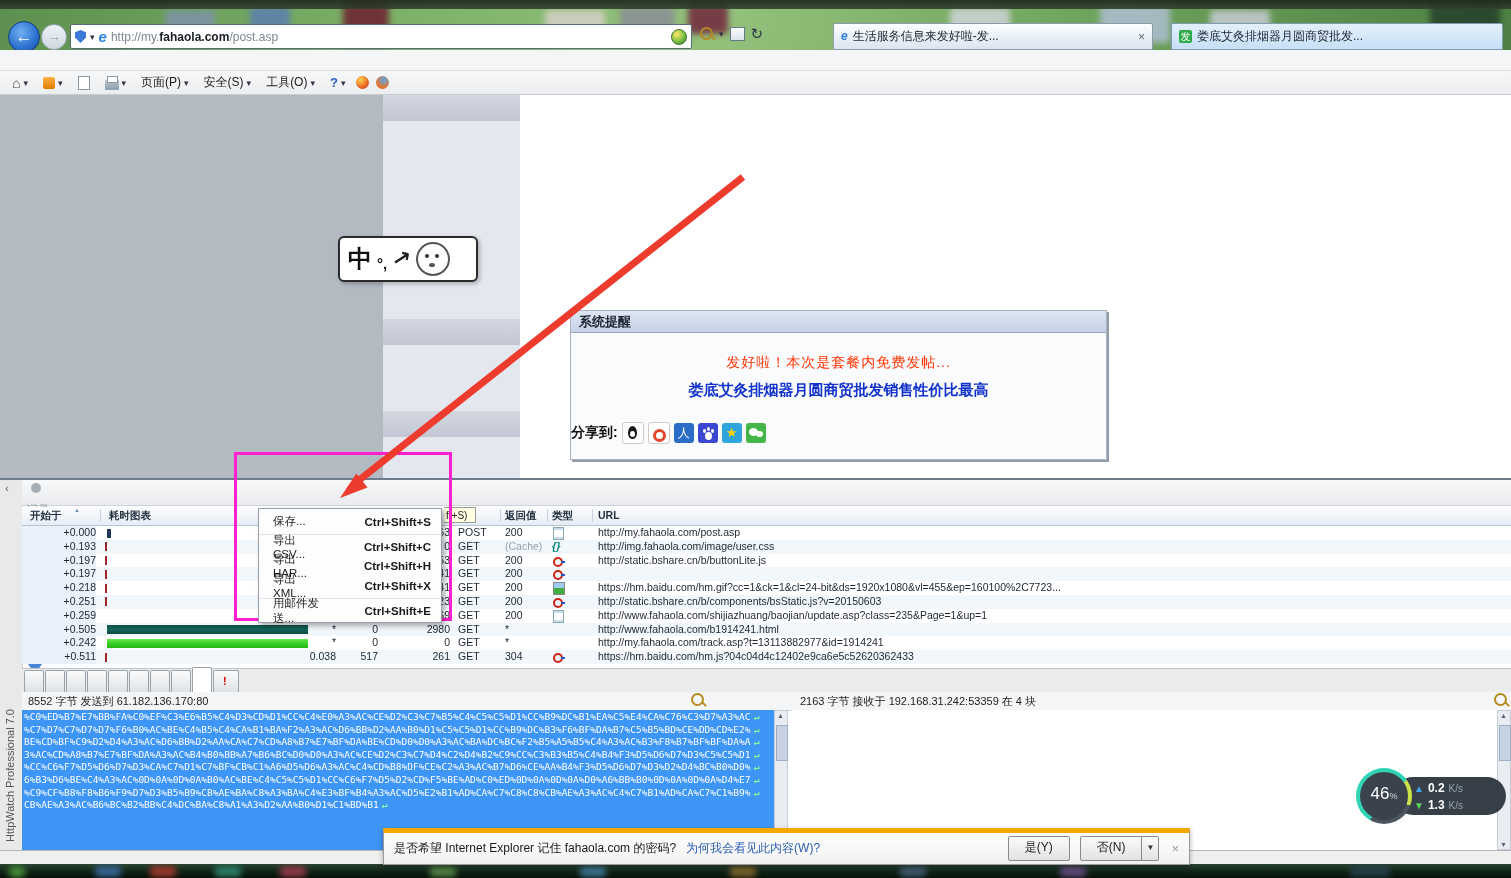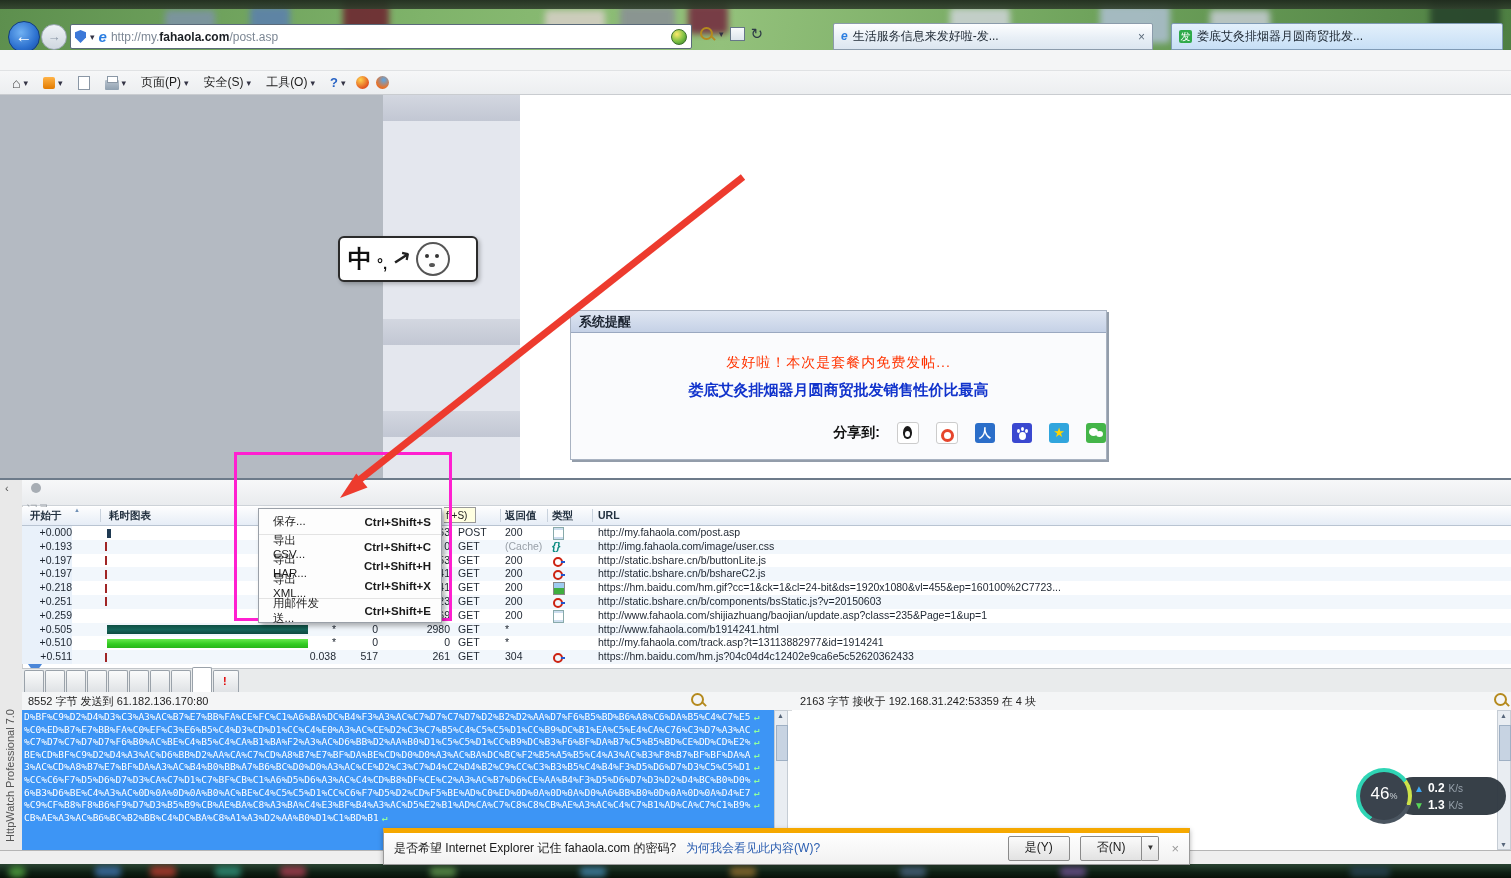--- a/index.html
+++ b/index.html
@@ -60,21 +60,21 @@
   .st-arr{font-size:22px;font-weight:bold;color:#222;transform:rotate(12deg);}
   .face{position:relative;width:30px;height:30px;border:2px solid #555;border-radius:50%;background:#fdfdfd;flex:none;}
   .face .eye{position:absolute;top:10px;width:4px;height:4px;border-radius:50%;background:#333;}
   .face .eye.l{left:7px;} .face .eye.r{left:17px;}
   .face .mouth{position:absolute;left:11px;top:19px;width:6px;height:4px;border-radius:50%;background:#555;}
   
   .sysbox{left:570px;top:310px;width:535px;height:148px;border:1px solid #a9b3c2;background:#fafbfd;box-shadow:2px 2px 0 #939daa;z-index:5;}
   .sb-head{height:21px;line-height:21px;background:linear-gradient(#dfe6f2,#c5d1e6);border-bottom:1px solid #9aa8c0;font-weight:bold;font-size:13px;color:#1c2430;padding-left:8px;}
   .sb-line1{margin-top:21px;text-align:center;color:#ff3300;font-size:14px;letter-spacing:1px;}
   .sb-line2{margin-top:9px;text-align:center;color:#1133cc;font-size:15px;font-weight:bold;}
-  .sb-share{margin-top:22px;display:flex;justify-content:flex-end;align-items:center;gap:17px;font-size:14px;font-weight:bold;color:#111;}
+  .sb-share{margin-top:22px;display:flex;justify-content:flex-start;align-items:center;gap:4px;font-size:14px;font-weight:normal;color:#111;}
   .shic{width:20px;height:20px;border-radius:3px;position:relative;flex:none;}
   .i-qq{background:#fff;border:1px solid #ccc;}
   .i-qq::before{content:"";position:absolute;left:5px;top:3px;width:9px;height:13px;background:#1a1a1a;border-radius:50% 50% 46% 46%;}
   .i-qq::after{content:"";position:absolute;left:7px;top:8px;width:5px;height:6px;background:#fff;border-radius:50%;}
   .i-weibo{background:#fff;border:1px solid #ccc;}
   .i-weibo::before{content:"";position:absolute;left:4px;top:6px;width:7px;height:7px;border:3px solid #e6452c;border-radius:50%;}
   .i-renren{background:#2b6ec9;color:#fff;font-size:12px;line-height:20px;text-align:center;}
   .i-baidu{background:#3a48d0;}
   .i-baidu::before{content:"";position:absolute;left:7px;top:9px;width:7px;height:8px;background:#fff;border-radius:50%;
      box-shadow:-4px -5px 0 -2px #fff,4px -5px 0 -2px #fff,0 -7px 0 -2px #fff;}
@@ -108,21 +108,21 @@
   .hwtable{position:absolute;left:22px;top:27px;width:1489px;height:158px;font-size:10.5px;color:#1d2530;}
   .thead{position:absolute;left:0;top:0;width:100%;height:18px;background:linear-gradient(#fdfdfe,#e6edf6);border-bottom:1px solid #b9c4d2;font-weight:bold;color:#22303f;padding-left:32px;}
   .thead span{position:absolute;top:2px;}
   .h-start{left:8px;} .h-chart{left:87px;} .h-method{left:433px;} .h-result{left:483px;} .h-type{left:530px;} .h-url{left:576px;}
   .h-start::after{content:"▲";font-size:6px;color:#6f90b5;position:absolute;top:-2px;left:44px;}
   .hsep{position:absolute;top:2px;width:1px;height:13px;background:#c9d2dd;}
   .rows{position:absolute;left:0;top:19px;width:100%;}
   .trow{position:relative;height:13.8px;line-height:13.8px;white-space:nowrap;}
   .trow:nth-child(even){background:#f2f7fc;}
   .c{position:absolute;top:0;height:13.8px;overflow:hidden;}
-  .c.st{left:0;width:50px;text-align:right;background:#e9f1fa;}
+  .c.st{left:0;width:74px;text-align:right;background:#e9f1fa;}
   .c.ch{left:81px;width:207px;}
   .c.tm{left:268px;width:46px;text-align:right;}
   .c.sn{left:316px;width:40px;text-align:right;}
   .c.rv{left:378px;width:50px;text-align:right;}
   .c.me{left:436px;width:44px;}
   .c.re{left:483px;width:44px;}
   .c.ty{left:530px;width:20px;}
   .c.ur{left:576px;right:4px;}
   .trow.cache .re{color:#99a0a8;}
   .bar{position:absolute;top:2.5px;height:9px;}
@@ -421,21 +421,20 @@
             <span class="c st">+0.197</span>
             <span class="c ch">
               <i class="bar tick"></i>
             </span>
             <span class="c tm"></span>
             <span class="c sn"></span>
             <span class="c rv">541</span>
             <span class="c me">GET</span>
             <span class="c re">200</span>
             <span class="c ty"><i class="ticon t-key"></i></span>
-            <span class="c ur">http://static.bshare.cn/b/bshareC2.js</span>
           </div>
           <div class="trow">
             <span class="c st">+0.218</span>
             <span class="c ch">
               <i class="bar tick"></i>
             </span>
             <span class="c tm"></span>
             <span class="c sn"></span>
             <span class="c rv">341</span>
             <span class="c me">GET</span>
@@ -476,21 +475,21 @@
             </span>
             <span class="c tm">*</span>
             <span class="c sn">0</span>
             <span class="c rv">2980</span>
             <span class="c me">GET</span>
             <span class="c re">*</span>
             <span class="c ty"><i class="ticon t-none"></i></span>
             <span class="c ur">http://www.fahaola.com/b1914241.html</span>
           </div>
           <div class="trow">
-            <span class="c st">+0.510</span>
+            <span class="c st">+0.242</span>
             <span class="c ch">
               <i class="bar green"></i>
             </span>
             <span class="c tm">*</span>
             <span class="c sn">0</span>
             <span class="c rv">0</span>
             <span class="c me">GET</span>
             <span class="c re">*</span>
             <span class="c ty"><i class="ticon t-none"></i></span>
             <span class="c ur">http://my.fahaola.com/track.asp?t=13113882977&amp;id=1914241</span>
@@ -536,21 +535,20 @@
       <span class="sh-right">2163 字节 接收于 192.168.31.242:53359 在 4 块</span>
       <span class="findgrp fg2">
         <span class="mag"></span>
         <span>Find</span>
       </span>
     </div>
 
     <div class="streambody">
       <div class="hexpane">
 
-      <div class="hexline"><span>D%BF%C9%D2%D4%D3%C3%A3%AC%B7%E7%BB%FA%CE%FC%C1%A6%BA%DC%B4%F3%A3%AC%C7%D7%C7%D7%D2%B2%D2%AA%D7%F6%B5%BD%B6%A8%C6%DA%B5%C4%C7%E5</span><span class="ret">↵</span></div>
           <div class="hexline"><span>%C0%ED%B7%E7%BB%FA%C0%EF%C3%E6%B5%C4%D3%CD%D1%CC%C4%E0%A3%AC%CE%D2%C3%C7%B5%C4%C5%C5%D1%CC%B9%DC%B1%EA%C5%E4%CA%C76%C3%D7%A3%AC</span><span class="ret">↵</span></div>
           <div class="hexline"><span>%C7%D7%C7%D7%D7%F6%B0%AC%BE%C4%B5%C4%CA%B1%BA%F2%A3%AC%D6%BB%D2%AA%B0%D1%C5%C5%D1%CC%B9%DC%B3%F6%BF%DA%B7%C5%B5%BD%CE%DD%CD%E2%</span><span class="ret">↵</span></div>
           <div class="hexline"><span>BE%CD%BF%C9%D2%D4%A3%AC%D6%BB%D2%AA%CA%C7%CD%A8%B7%E7%BF%DA%BE%CD%D0%D0%A3%AC%BA%DC%BC%F2%B5%A5%B5%C4%A3%AC%B3%F8%B7%BF%BF%DA%A</span><span class="ret">↵</span></div>
           <div class="hexline"><span>3%AC%CD%A8%B7%E7%BF%DA%A3%AC%B4%B0%BB%A7%B6%BC%D0%D0%A3%AC%CE%D2%C3%C7%D4%C2%D4%B2%C9%CC%C3%B3%B5%C4%B4%F3%D5%D6%D7%D3%C5%C5%D1</span><span class="ret">↵</span></div>
           <div class="hexline"><span>%CC%C6%F7%D5%D6%D7%D3%CA%C7%D1%C7%BF%CB%C1%A6%D5%D6%A3%AC%C4%CD%B8%DF%CE%C2%A3%AC%B7%D6%CE%AA%B4%F3%D5%D6%D7%D3%D2%D4%BC%B0%D0%</span><span class="ret">↵</span></div>
           <div class="hexline"><span>6%B3%D6%BE%C4%A3%AC%0D%0A%0D%0A%B0%AC%BE%C4%C5%C5%D1%CC%C6%F7%D5%D2%CD%F5%BE%AD%C0%ED%0D%0A%0D%0A%D0%A6%BB%B0%0D%0A%0D%0A%D4%E7</span><span class="ret">↵</span></div>
           <div class="hexline"><span>%C9%CF%B8%F8%B6%F9%D7%D3%B5%B9%CB%AE%BA%C8%A3%BA%C4%E3%BF%B4%A3%AC%D5%E2%B1%AD%CA%C7%C8%C8%CB%AE%A3%AC%C4%C7%B1%AD%CA%C7%C1%B9%</span><span class="ret">↵</span></div>
           <div class="hexline"><span>CB%AE%A3%AC%B6%BC%B2%BB%C4%DC%BA%C8%A1%A3%D2%AA%B0%D1%C1%BD%B1</span><span class="ret">↵</span></div>
         </div>
       <div class="vsb sb1">

